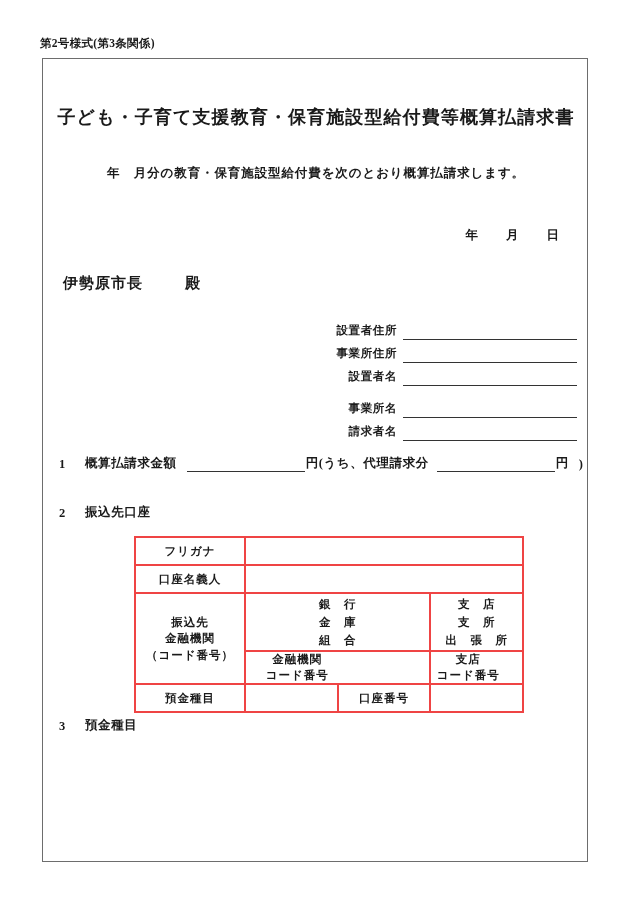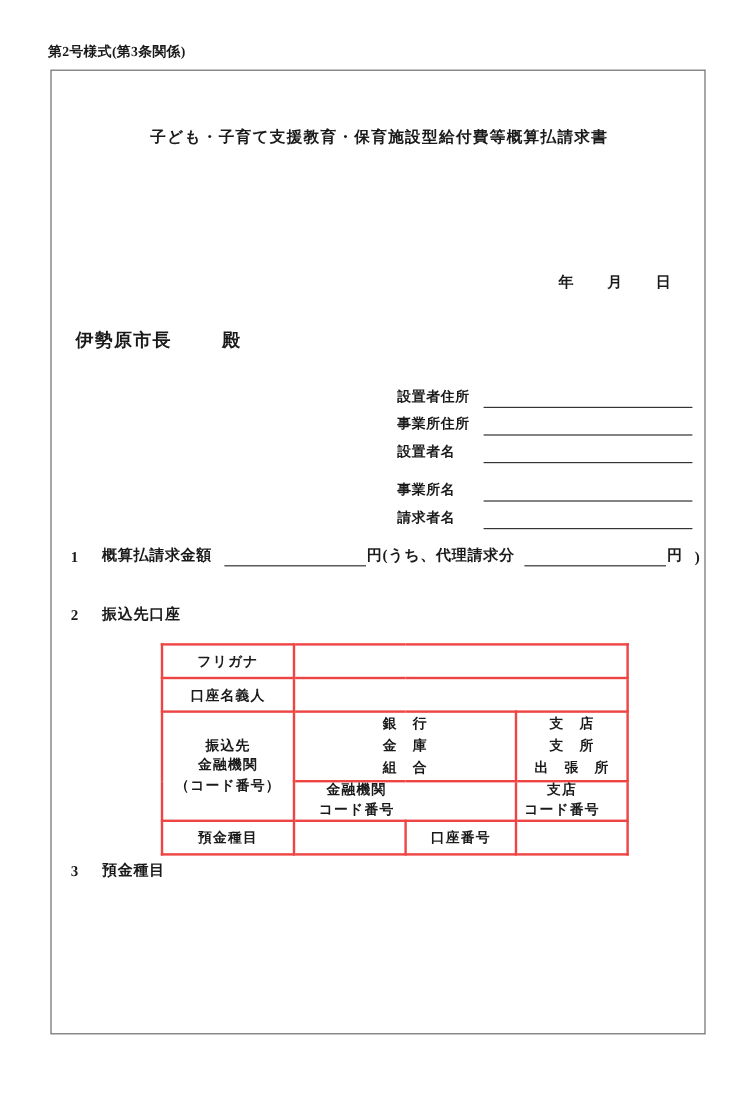--- a/index.html
+++ b/index.html
@@ -51,21 +51,21 @@
     width: 546px;
     height: 804px;
   }
 
   .doc-title {
     position: absolute;
     top: 46px;
     left: 0;
     width: 546px;
     text-align: center;
-    font-size: 13px;
+    font-size: 18px;
     letter-spacing: 1.1px;
     white-space: nowrap;
   }
 
   .lead-line {
     position: absolute;
     top: 106px;
     left: 0;
     width: 546px;
     text-align: center;
@@ -106,20 +106,21 @@
     height: 23px;
   }
   .field-row.gap { margin-top: 9px; }
   .field-label {
     font-size: 11.5px;
     letter-spacing: 0.6px;
     white-space: nowrap;
     width: 66px;
     flex: 0 0 66px;
     padding-bottom: 2px;
+    text-align: right;
   }
   .field-rule {
     flex: 1 1 auto;
     border-bottom: 1px solid #333;
     height: 17px;
     margin-left: 6px;
   }
 
   
   .item {
@@ -214,20 +215,21 @@
 
 <div class="page">
 
   <div class="form-number">第2号様式(第3条関係)</div>
 
   <div class="frame">
     <div class="inner">
 
       <div class="doc-title">子ども・子育て支援教育・保育施設型給付費等概算払請求書</div>
 
+      <div class="lead-line">年　月分の教育・保育施設型給付費を次のとおり概算払請求します。</div>
 
       <div class="date-line">年　　月　　日</div>
 
       <div class="addressee">
         <span>伊勢原市長</span><span class="suffix">殿</span>
       </div>
 
       <div class="applicant">
         <div class="field-row">
           <span class="field-label">設置者住所</span>

